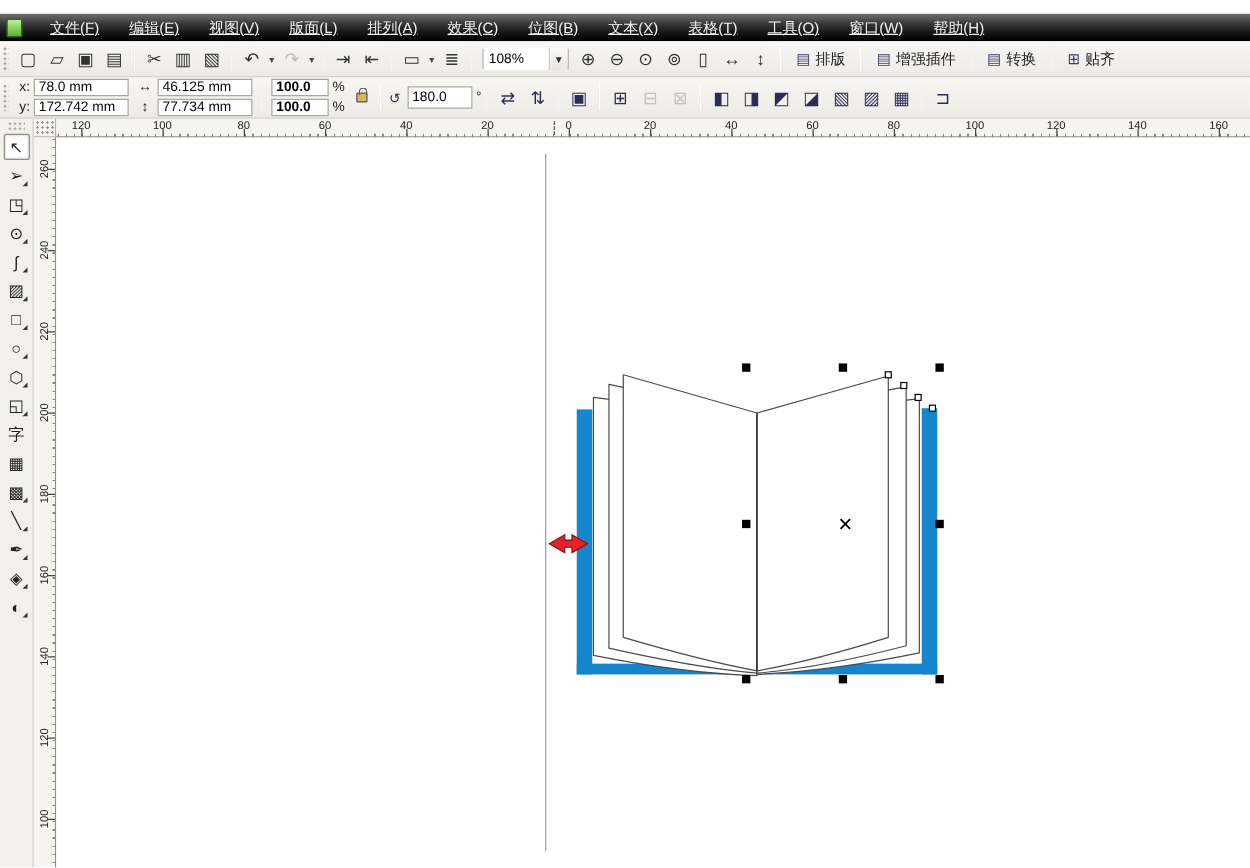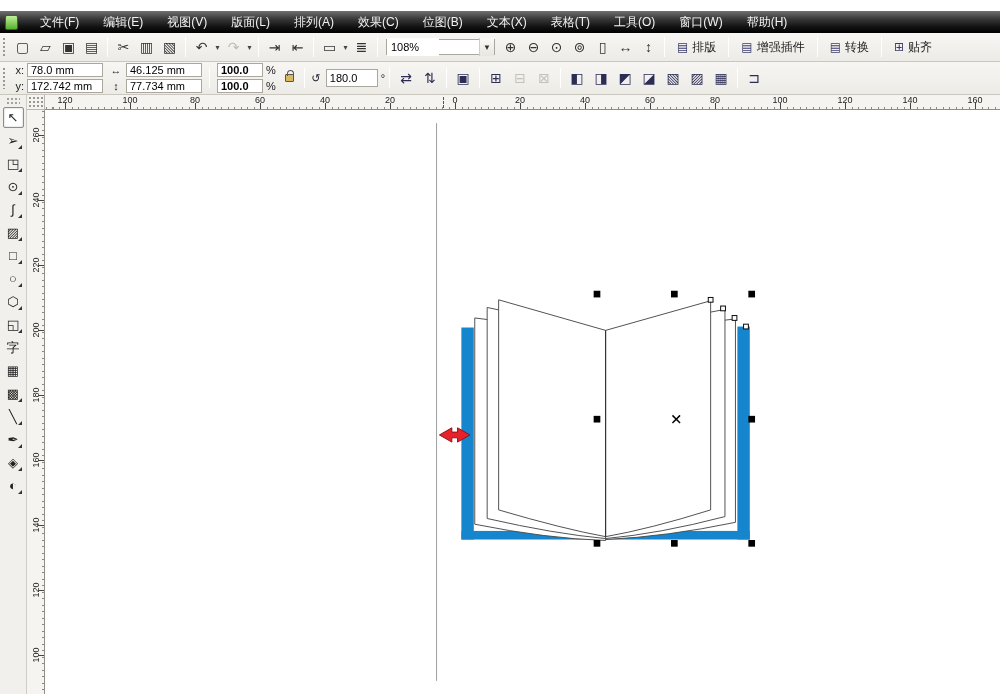--- a/index.html
+++ b/index.html
@@ -9,34 +9,34 @@
   
   #titlebar { position:absolute; left:0; top:0; width:1000px; height:11px; overflow:hidden;
     background:linear-gradient(#9a9a9a,#4d4d4d 40%,#222 75%,#000); }
   #titlebar .tt { position:absolute; top:-4px; left:22px; color:#fff; font-size:12px; font-weight:bold; white-space:nowrap; text-shadow:0 1px 1px #000; }
   #titlebar .appicon { position:absolute; top:-3px; left:4px; width:12px; height:12px; background:#39a935; border:1px solid #1c6e1c; border-radius:2px; }
 
   
   #menubar { position:absolute; left:0; top:11px; width:1000px; height:22px;
     background:linear-gradient(#707070,#3a3a3a 35%,#141414 70%,#000); display:flex; align-items:center; }
   #menubar .docicon { width:13px; height:15px; margin:0 10px 0 5px; background:linear-gradient(#bff09a,#57b12e); border:1px solid #2c6e14; border-radius:2px; }
-  .menu-item { color:#f2f2f2; font-size:12px; padding:2px 12px; cursor:default; white-space:nowrap; }
+  .menu-item { color:#f2f2f2; font-size:12px; padding:2px 12px; cursor:default; white-space:nowrap;text-decoration:underline; }
 
   
   .bar { position:absolute; left:0; width:1000px; background:linear-gradient(#f7f6f3,#ecebe6); border-bottom:1px solid #c9c7c0; display:flex; align-items:center; }
   #toolbar { top:33px; height:29px; }
   #propbar { top:62px; height:33px; }
   .grip { width:5px; height:70%; margin:0 4px 0 2px;
     background-image:radial-gradient(#9a988f 35%, transparent 40%); background-size:4px 4px; }
   .tbtn { width:23px; height:22px; display:flex; align-items:center; justify-content:center;
     font-size:14px; color:#333; border:1px solid transparent; border-radius:2px; cursor:default; }
   .tbtn.disabled { color:#bdbbb2; }
   .dd { font-size:8px; color:#444; width:9px; text-align:center; cursor:default; }
   .vsep { width:1px; height:20px; background:#cfcdc6; margin:0 4px; border-right:1px solid #fff; }
-  .combo { display:flex; align-items:center; border:1px solid #a9a79e; background:#fff; height:16px; margin:0 4px;gap:40px; }
+  .combo { display:flex; align-items:center; border:1px solid #a9a79e; background:#fff; height:16px; margin:0 4px; }
   .combo input { border:0; outline:0; width:52px; height:18px; font-size:11px; padding:0 4px; font-family:inherit; }
   .combo .ca { width:15px; height:18px; border-left:1px solid #cfcdc6; font-size:8px; display:flex; align-items:center; justify-content:center; color:#333; background:linear-gradient(#fbfaf7,#e8e6e0); }
   .cmdbtn { display:flex; align-items:center; gap:4px; font-size:12px; color:#222; padding:2px 7px; border:1px solid transparent; border-radius:2px; cursor:default; }
   .cmdbtn .ci { font-size:12px; color:#3a3a6e; }
 
   
   .pgroup { display:flex; flex-direction:column; justify-content:center; gap:2px; margin:0 3px; }
   .prow { display:flex; align-items:center; gap:3px; }
   .plab { font-size:11px; color:#222; width:10px; text-align:right; }
   .picon { font-size:11px; color:#223; width:14px; text-align:center; }

